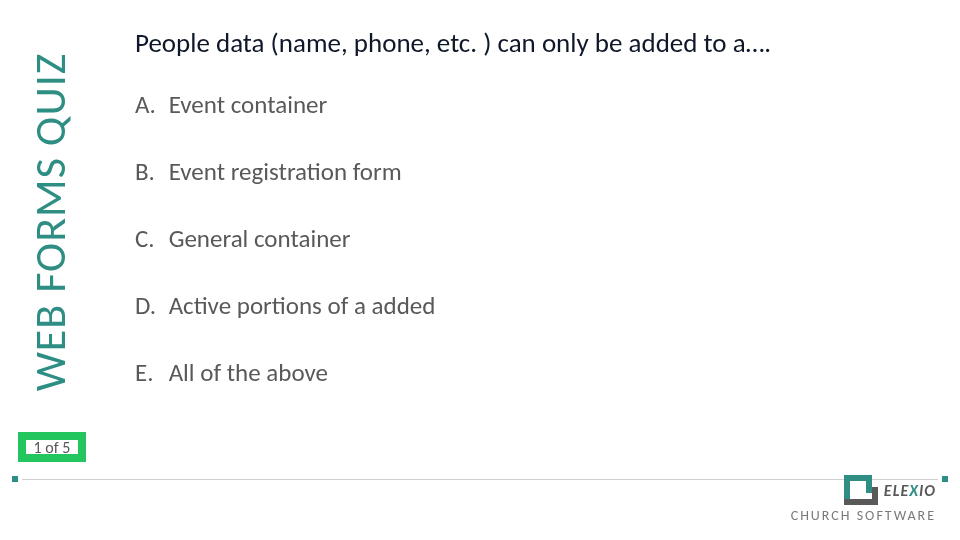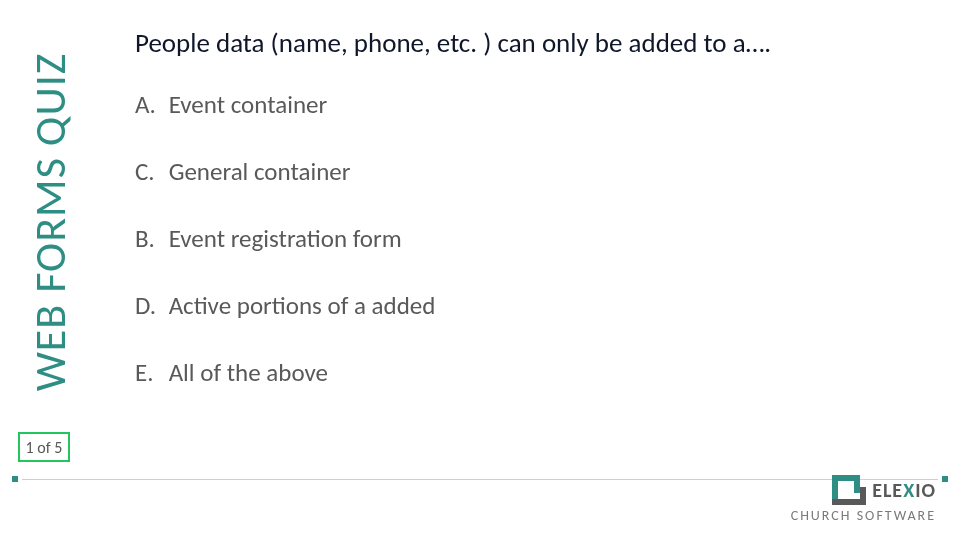--- a/index.html
+++ b/index.html
@@ -24,23 +24,23 @@
     letter-spacing: 1px;
     color: #2f8e84;
     font-weight: 400;
   }
 
   
   .page-box {
     position: absolute;
     left: 18px;
     top: 432px;
-    width: 52px;
+    width: 68px;
     height: 30px;
-    border: 2px solid #22c55e;
+    border: 8px solid #22c55e;
     display: flex;
     align-items: center;
     justify-content: center;
     font-size: 16px;
     color: #595959;
   }
 
   
   .content {
     position: absolute;
@@ -104,24 +104,25 @@
   .logo-mark .bar {
     position: absolute;
     background: #2f8e84;
   }
   .logo-mark .b1 { left: 0;  top: 0;  width: 6px;  height: 30px; }
   .logo-mark .b2 { left: 0;  top: 0;  width: 28px; height: 6px; }
   .logo-mark .b3 { left: 22px; top: 0; width: 6px; height: 18px; }
   .logo-mark .b4 { left: 0;  top: 24px; width: 34px; height: 6px; background:#595959; }
   .logo-mark .b5 { left: 28px; top: 12px; width: 6px; height: 18px; background:#595959; }
   .logo-word {
-    font-size: 20px;
+    font-size: 16px;
     font-weight: 700;
     letter-spacing: 1px;
     color: #595959;
+    font-style: italic;
   }
   .logo-word .accent { color: #2f8e84; }
   .logo-sub {
     font-size: 14px;
     letter-spacing: 2px;
     color: #7a7a7a;
     margin-top: 2px;
   }
 </style>
 </head>
@@ -138,26 +139,26 @@
   </div>
 
   <div class="content">
     <div class="question">People data (name, phone, etc. ) can only be added to a….</div>
     <ul class="options">
       <li>
         <span class="opt-letter">A.</span>
         <span>Event container</span>
       </li>
       <li>
+        <span class="opt-letter">B.</span>
+        <span>Event registration form</span>
+      </li>
+      <li>
         <span class="opt-letter">C.</span>
         <span>General container</span>
-      </li>
-      <li>
-        <span class="opt-letter">B.</span>
-        <span>Event registration form</span>
       </li>
       <li>
         <span class="opt-letter">D.</span>
         <span>Active portions of a added</span>
       </li>
       <li>
         <span class="opt-letter">E.</span>
         <span>All of the above</span>
       </li>
     </ul>

